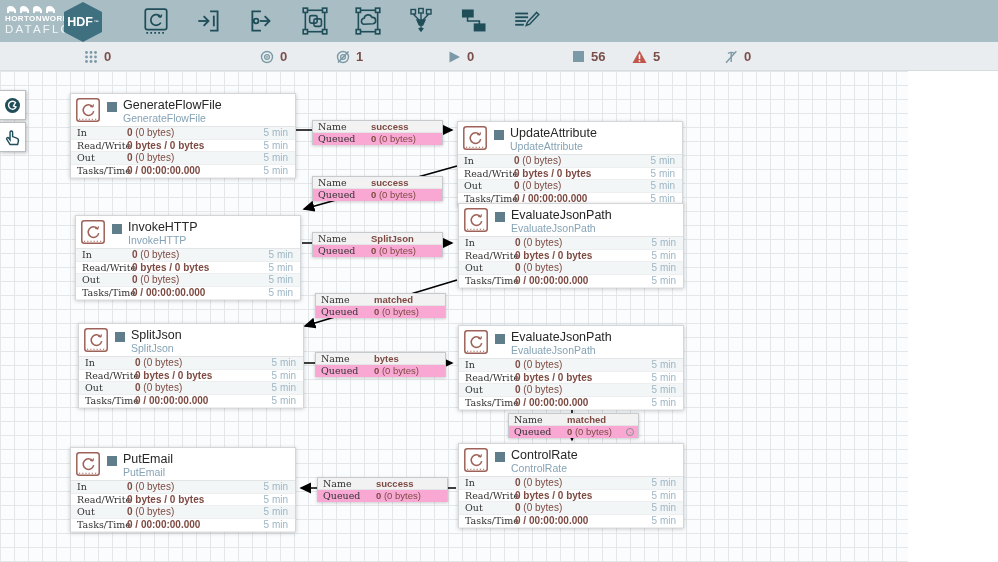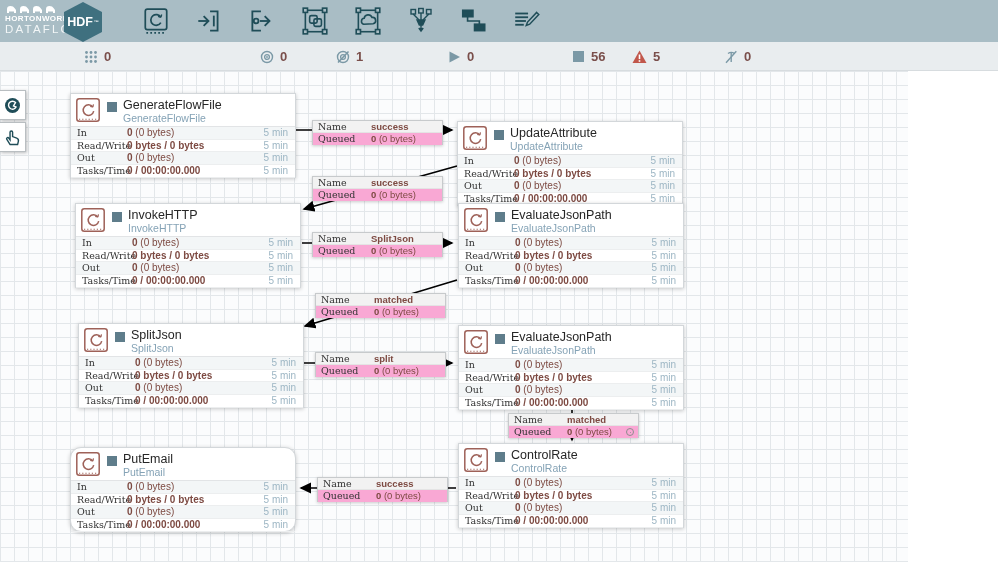--- a/index.html
+++ b/index.html
@@ -337,21 +337,21 @@
             <span class="pwin">5 min</span>
           </div>
           <div class="prow">
             <span class="plab">Tasks/Time</span>
             <span class="pval"><b>0 / 00:00:00.000</b></span>
             <span class="pwin">5 min</span>
           </div>
         </div>
   </div>
 
-  <div class="proc" style="left: 75px; top: 132px;">
+  <div class="proc" style="left: 75px; top: 144px;">
     <div class="proc-head">
       <span class="stamp">
         <svg width="24" height="24" viewBox="0 0 24 24" fill="none" stroke="currentColor">
           <rect x="0.8" y="0.8" width="22.4" height="22.4" rx="2.5" stroke-width="1.5"></rect>
           <path d="M16.8,9 a5.3,5.3 0 1 0 0.9,4.2" stroke-width="1.5"></path>
           <path d="M16.8,9 l0.7,-2.6 M16.8,9 l-2.6,-0.7" stroke-width="1.2"></path>
           <line x1="3" y1="21.2" x2="21" y2="21.2" stroke-dasharray="1.2,2" stroke-width="1.1"></line>
         </svg>
       </span>
       <span class="runstate"></span>
@@ -489,21 +489,21 @@
             <span class="pwin">5 min</span>
           </div>
           <div class="prow">
             <span class="plab">Tasks/Time</span>
             <span class="pval"><b>0 / 00:00:00.000</b></span>
             <span class="pwin">5 min</span>
           </div>
         </div>
   </div>
 
-  <div class="proc" style="left: 70px; top: 376px; border-radius: 11px;">
+  <div class="proc" style="left: 70px; top: 376px;">
     <div class="proc-head">
       <span class="stamp">
         <svg width="24" height="24" viewBox="0 0 24 24" fill="none" stroke="currentColor">
           <rect x="0.8" y="0.8" width="22.4" height="22.4" rx="2.5" stroke-width="1.5"></rect>
           <path d="M16.8,9 a5.3,5.3 0 1 0 0.9,4.2" stroke-width="1.5"></path>
           <path d="M16.8,9 l0.7,-2.6 M16.8,9 l-2.6,-0.7" stroke-width="1.2"></path>
           <line x1="3" y1="21.2" x2="21" y2="21.2" stroke-dasharray="1.2,2" stroke-width="1.1"></line>
         </svg>
       </span>
       <span class="runstate"></span>
@@ -612,21 +612,21 @@
     </div>
     <div class="conn-q">
       <span class="clab">Queued</span>
       <span class="cval"><b>0</b><span class="rest"> (0 bytes)</span></span>
     </div>
   </div>
 
   <div class="conn" style="left: 315px; top: 281px;">
     <div class="conn-name">
       <span class="clab">Name</span>
-      <span class="cval">split</span>
+      <span class="cval">bytes</span>
     </div>
     <div class="conn-q">
       <span class="clab">Queued</span>
       <span class="cval"><b>0</b><span class="rest"> (0 bytes)</span></span>
     </div>
   </div>
 
   <div class="conn" style="left: 508px; top: 342px;">
     <div class="conn-name">
       <span class="clab">Name</span>

